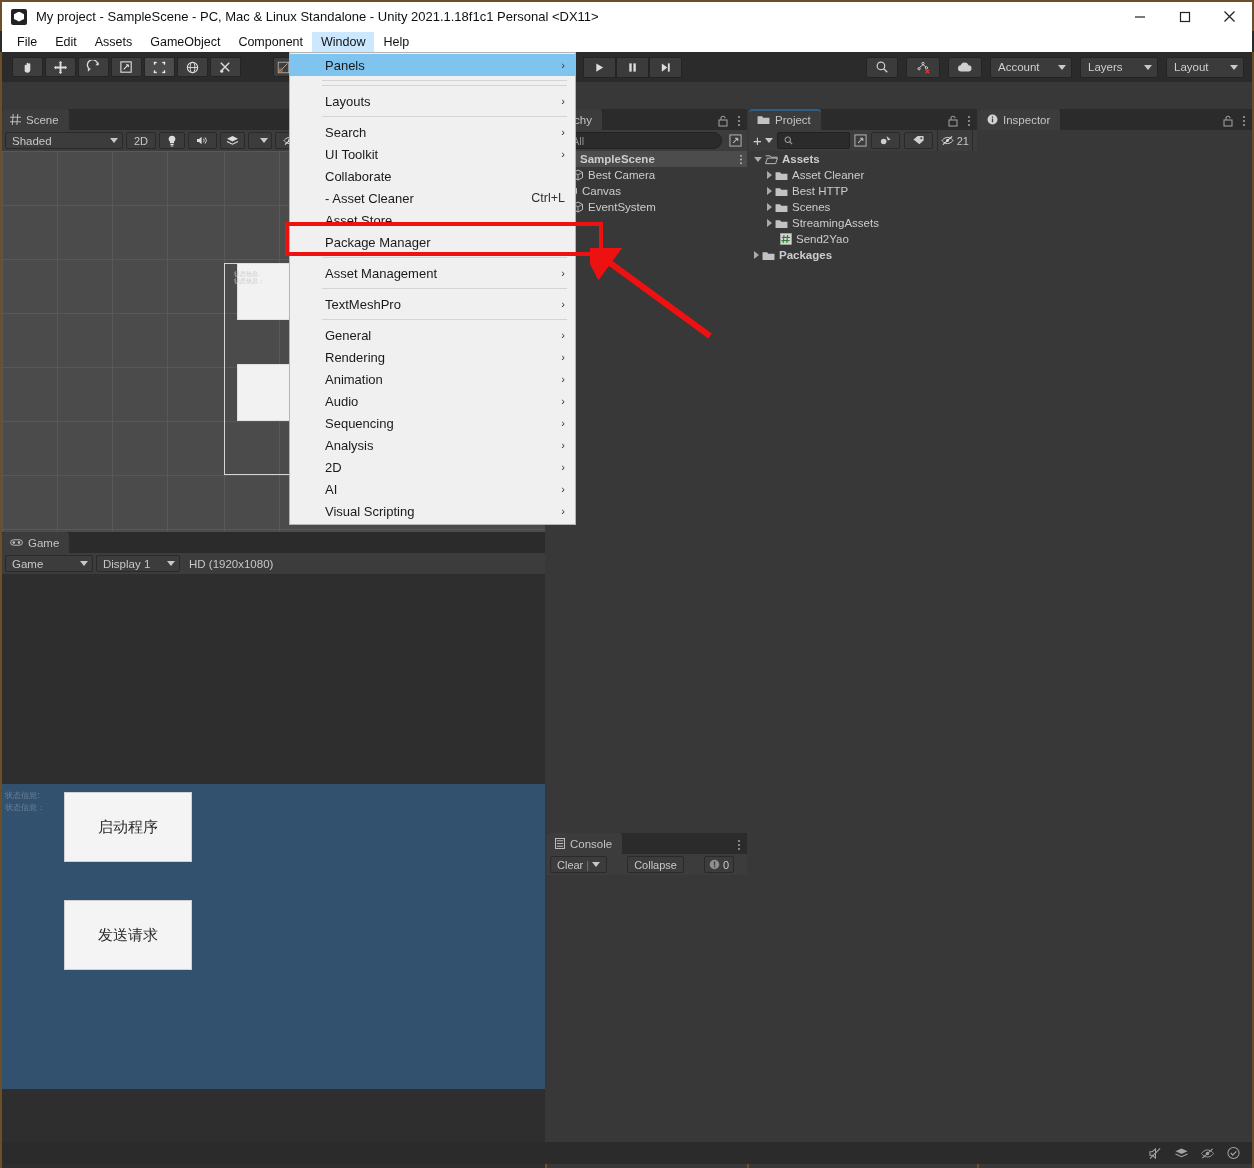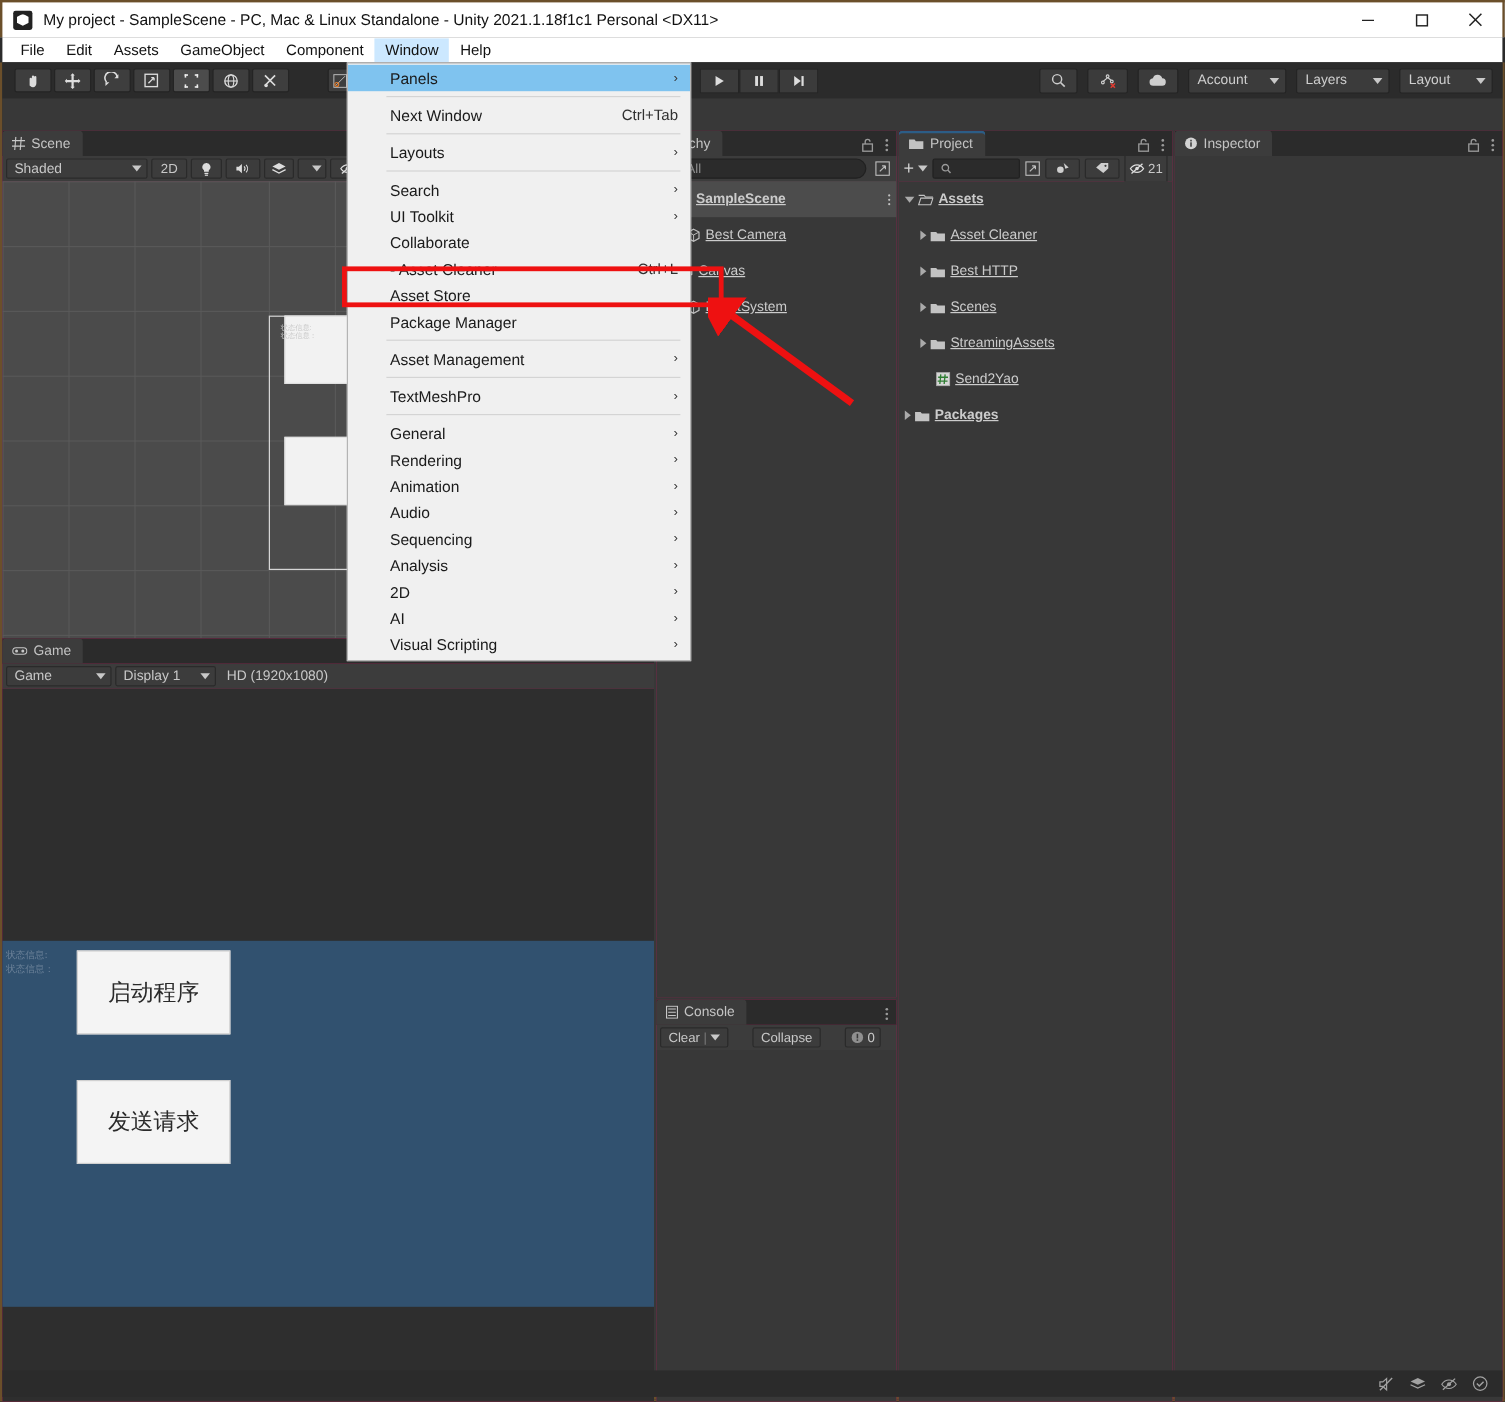--- a/index.html
+++ b/index.html
@@ -126,37 +126,37 @@
             display:flex; align-items:center; justify-content:center; padding:0 7px;
             color:#c8c8c8; font-size:11px; gap:3px; }
 
   
   #game-panel { left:0; top:453px; width:543px; height:661px; }
   #game-view { position:absolute; left:0; top:42px; width:543px; height:600px; background:#2e2e2e; }
   #game-render { position:absolute; left:0; top:210px; width:543px; height:305px; background:#31516f; }
   .game-btn {
     position:absolute; background:#f4f4f4; border:1px solid #d0d0d0;
     display:flex; align-items:center; justify-content:center;
-    color:#2a2a2a; font-size:19px;
+    color:#2a2a2a; font-size:15px;
     font-family:"DejaVu Sans","Liberation Sans",sans-serif;
   }
   .status-label { position:absolute; left:3px; color:#6c8299; font-size:8px;
                   font-family:"DejaVu Sans",sans-serif; }
   #game-hscroll { position:absolute; left:3px; bottom:12px; width:535px; height:9px;
                   background:#5a5a5a; border-radius:5px; }
 
   
   #hier-panel { left:545px; top:30px; width:200px; height:722px; }
   #hier-body { position:absolute; left:0; top:42px; width:200px; height:680px; background:#383838; }
   .search-field {
     flex:1; height:17px; background:#2b2b2b; border:1px solid #212121; border-radius:9px;
     display:flex; align-items:center; padding:0 6px; gap:4px; color:#8f8f8f; font-size:11px;
   }
-  .tree-row { height:30px; display:flex; align-items:center; font-size:11.5px; color:#cccccc;
-              padding-right:4px;text-decoration:underline; }
+  .tree-row { height:16px; display:flex; align-items:center; font-size:11.5px; color:#cccccc;
+              padding-right:4px; }
   .tree-row.sel { background:#4c4c4c; }
   .tri { width:0;height:0;border-top:4px solid transparent;border-bottom:4px solid transparent;
          border-left:5px solid #aaa; margin-right:3px; flex:none; }
   .tri.open { border-left:4px solid transparent;border-right:4px solid transparent;
               border-top:5px solid #aaa; border-bottom:0; margin-right:3px; }
 
   
   #proj-panel { left:747px; top:30px; width:228px; height:1084px; }
   #proj-body { position:absolute; left:0; top:42px; width:228px; height:1042px; background:#383838; }
   #proj-footer { position:absolute; left:0; bottom:0; width:228px; height:20px; background:#3c3c3c;
@@ -784,24 +784,20 @@
     </div>
   </div>
 </div>
 
 <div id="winmenu">
   <div class="mrow hl">
     <span>Panels</span>
     <span class="arr">›</span>
   </div>
   <div class="msep"></div>
-  <div class="mrow">
-    <span>Next Window</span>
-    <span class="sc">Ctrl+Tab</span>
-  </div>
   <div class="msep"></div>
   <div class="mrow">
     <span>Layouts</span>
     <span class="arr">›</span>
   </div>
   <div class="msep"></div>
   <div class="mrow">
     <span>Search</span>
     <span class="arr">›</span>
   </div>

